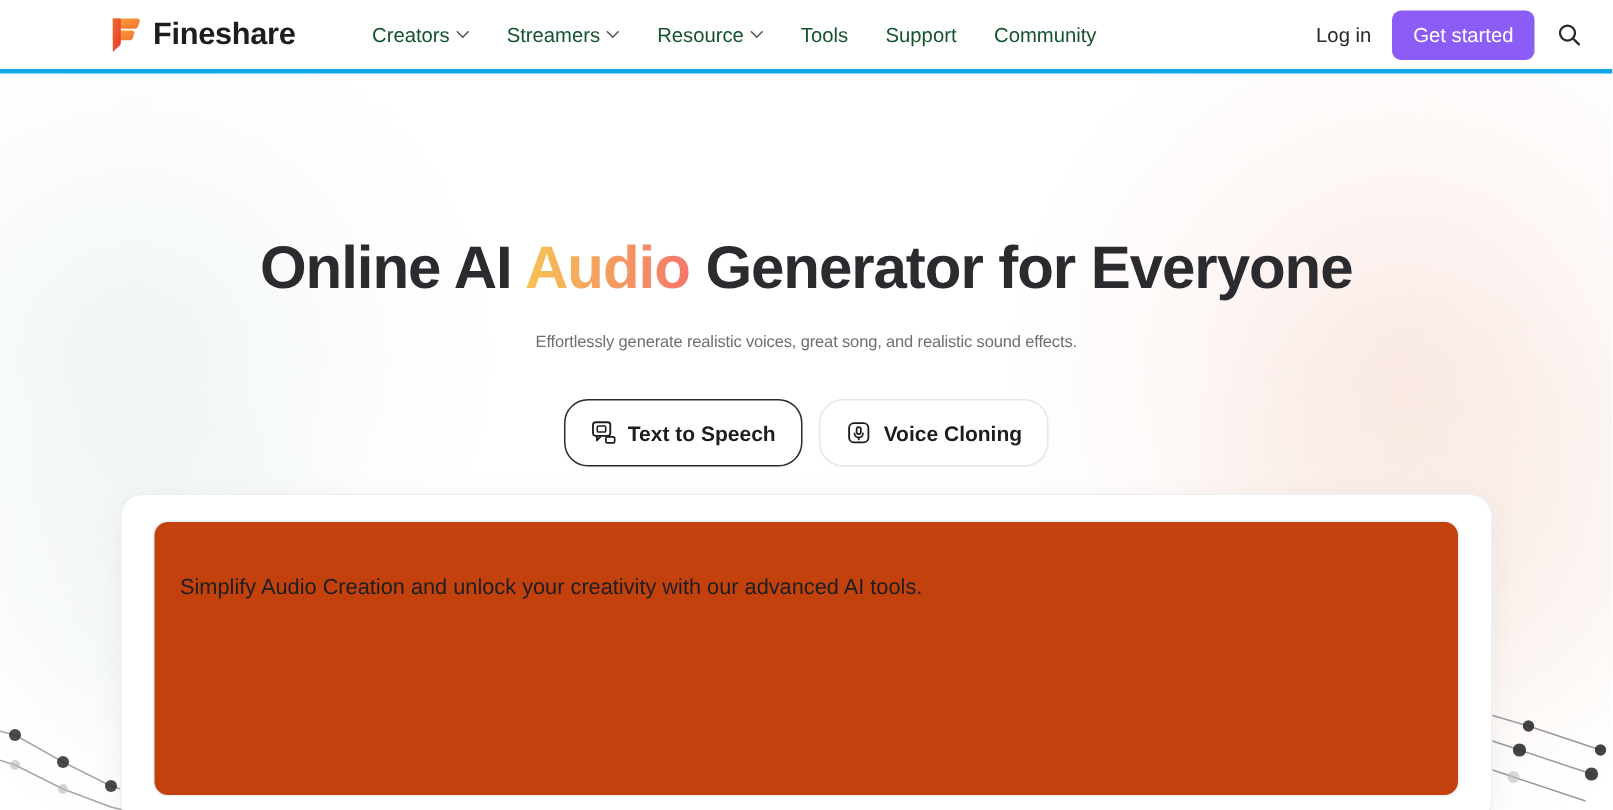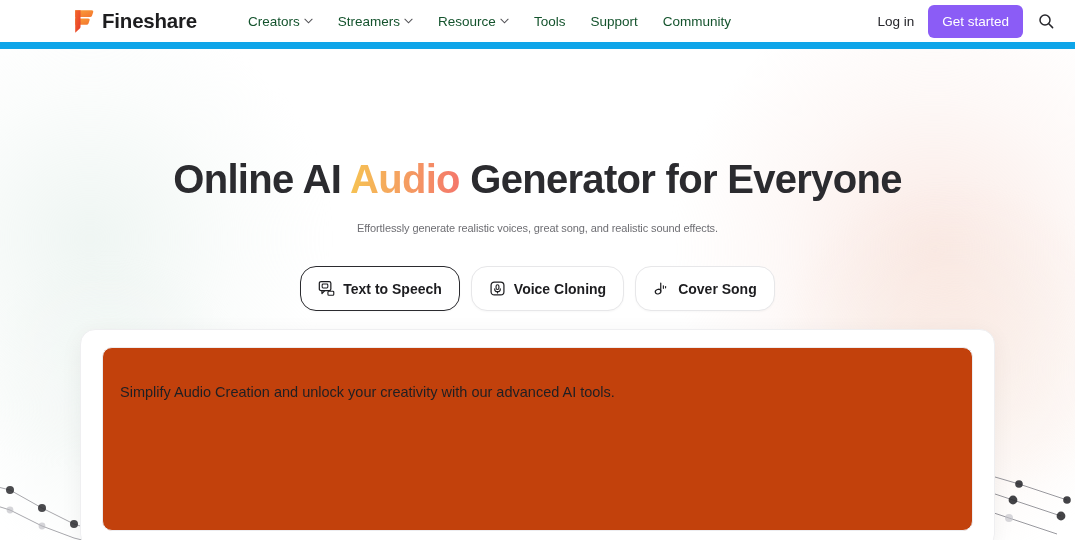--- a/index.html
+++ b/index.html
@@ -67,21 +67,21 @@
   .deco-svg { position: absolute; }
   .deco-left  { left: -56px; bottom: -8px; }
   .deco-right { right: -10px; bottom: -6px; }
 
   
   header.nav {
     position: relative;
     z-index: 5;
     height: 49px;
     background: #ffffff;
-    border-bottom: 7px solid #0ea5e9;
+    border-bottom: 3px solid #0ea5e9;
     display: flex;
     align-items: center;
     padding: 0 20px 0 72px;
   }
   .logo {
     display: flex;
     align-items: center;
     gap: 7px;
     cursor: pointer;
   }
@@ -362,30 +362,19 @@
       <svg width="17" height="17" viewBox="0 0 18 18">
         <rect x="2.2" y="2.2" width="13.6" height="13.6" rx="3.4" fill="none" stroke="#1d1d20" stroke-width="1.3"></rect>
         <rect x="7.5" y="5" width="3" height="5" rx="1.5" fill="none" stroke="#1d1d20" stroke-width="1.2"></rect>
         <path d="M6 9.4 a3 3 0 0 0 6 0" fill="none" stroke="#1d1d20" stroke-width="1.2" stroke-linecap="round"></path>
         <path d="M9 12.3 v1.4" stroke="#1d1d20" stroke-width="1.2" stroke-linecap="round"></path>
       </svg>
       <span>Voice Cloning</span>
     </button>
 
 
-    <button class="tab">
-      <svg width="17" height="17" viewBox="0 0 18 18">
-        <ellipse cx="5.4" cy="12.3" rx="3" ry="2.4" transform="rotate(-18 5.4 12.3)" fill="none" stroke="#1d1d20" stroke-width="1.3"></ellipse>
-        <path d="M8.2 11.4 V3.3" fill="none" stroke="#1d1d20" stroke-width="1.3" stroke-linecap="round"></path>
-        <g stroke="#1d1d20" stroke-width="1.2" stroke-linecap="round">
-          <path d="M11 6.2 v2.6"></path>
-            <path d="M13.3 7 v1.3"></path>
-        </g>
-      </svg>
-      <span>Cover Song</span>
-    </button>
 
   </div>
 </section>
 
 <div class="card">
   <textarea class="editor" placeholder="Simplify Audio Creation and unlock your creativity with our advanced AI tools." style=""></textarea>
 </div>
 
 </body></html>

